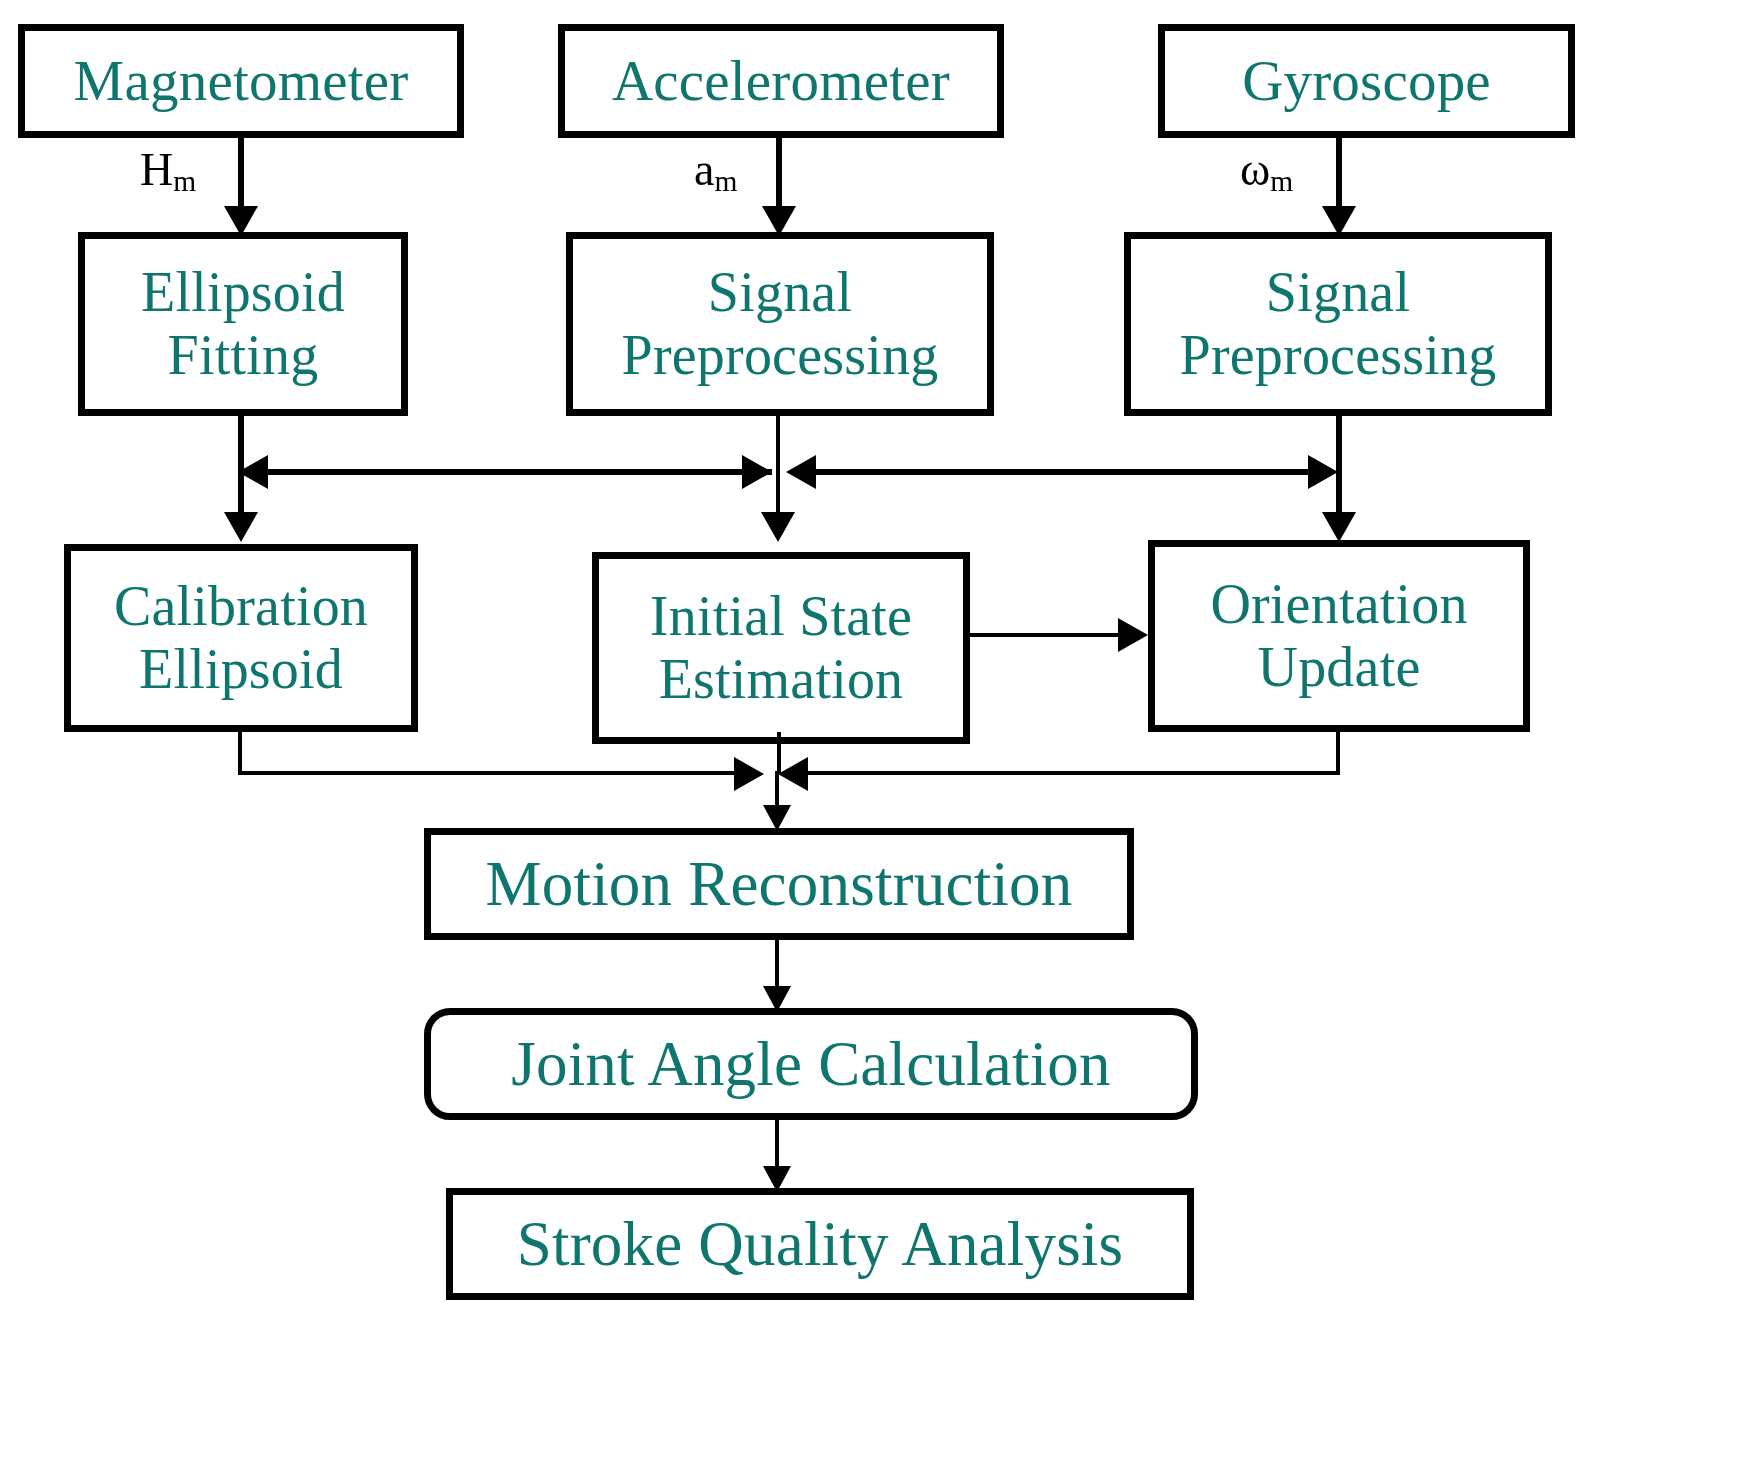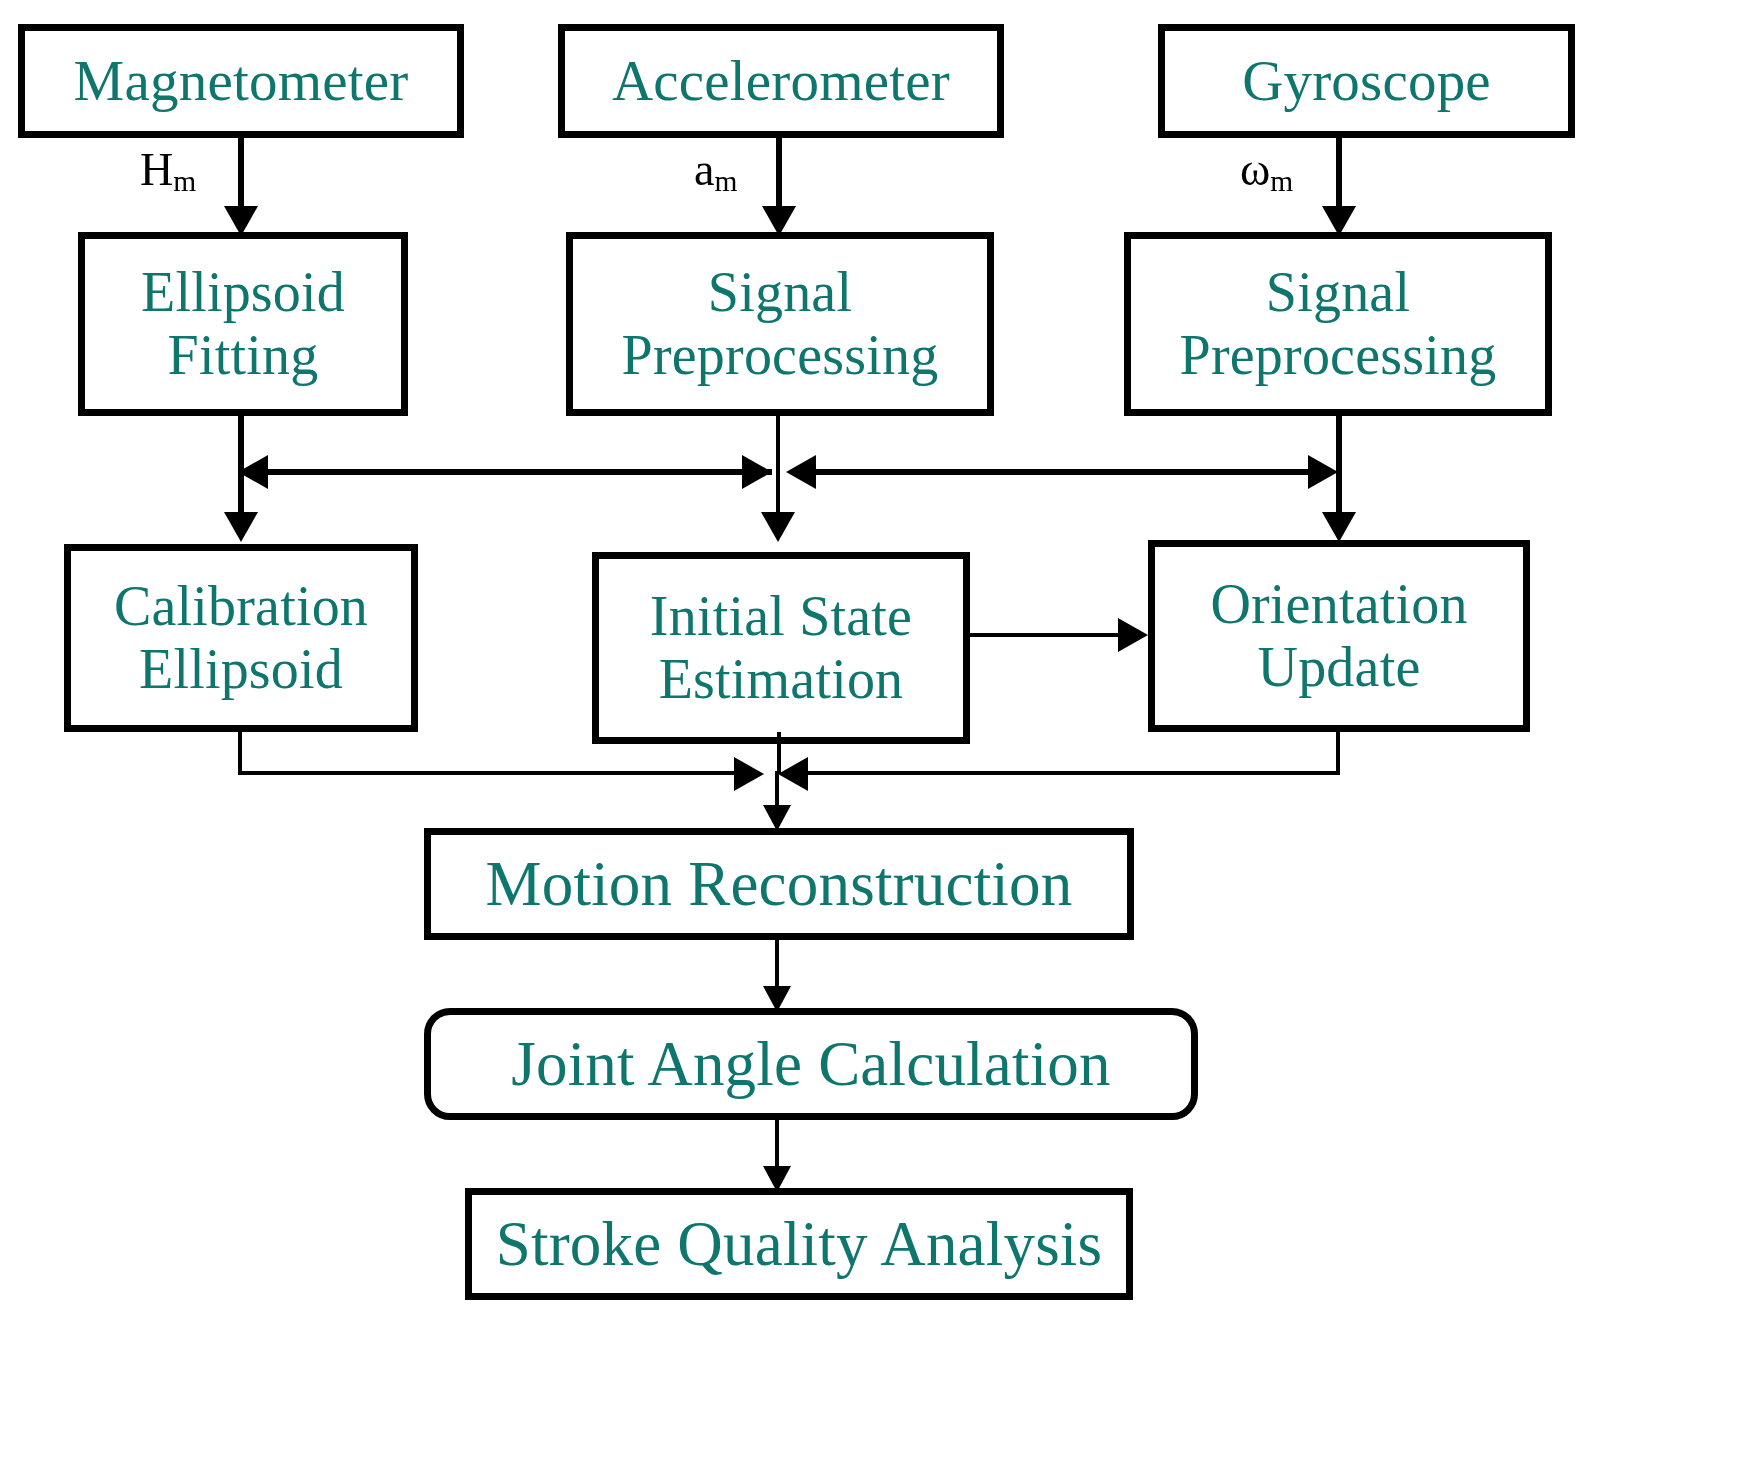--- a/index.html
+++ b/index.html
@@ -199,17 +199,17 @@
   <div class="vline-thin" style="left:775px; top:940px; height:64px;"></div>
   <div class="arrow-down-sm" style="left:763px; top:986px;"></div>
 
   <div class="node t-med" style="left:424px; top:1008px; width:774px; height:112px;border-radius:26px;">
     <span class="label">Joint Angle Calculation</span>
   </div>
 
   <div class="vline-thin" style="left:775px; top:1120px; height:64px;"></div>
   <div class="arrow-down-sm" style="left:763px; top:1166px;"></div>
 
-  <div class="node t-med" style="left:465px; top:1188px; width:668px; height:112px;justify-content:flex-end;">
+  <div class="node t-med" style="left:446px; top:1188px; width:748px; height:112px;justify-content:flex-end;">
     <span class="label">Stroke Quality Analysis</span>
   </div>
 
 </div>
 
 </body></html>

